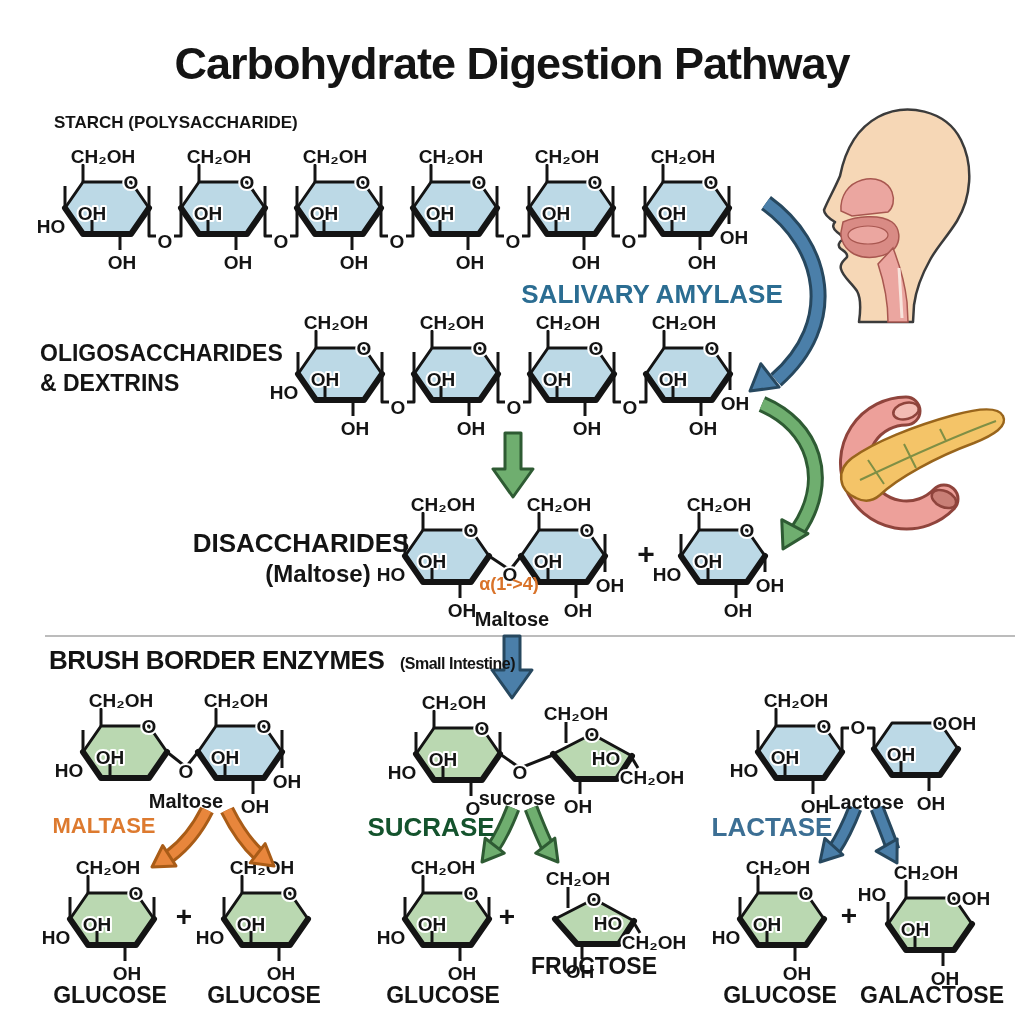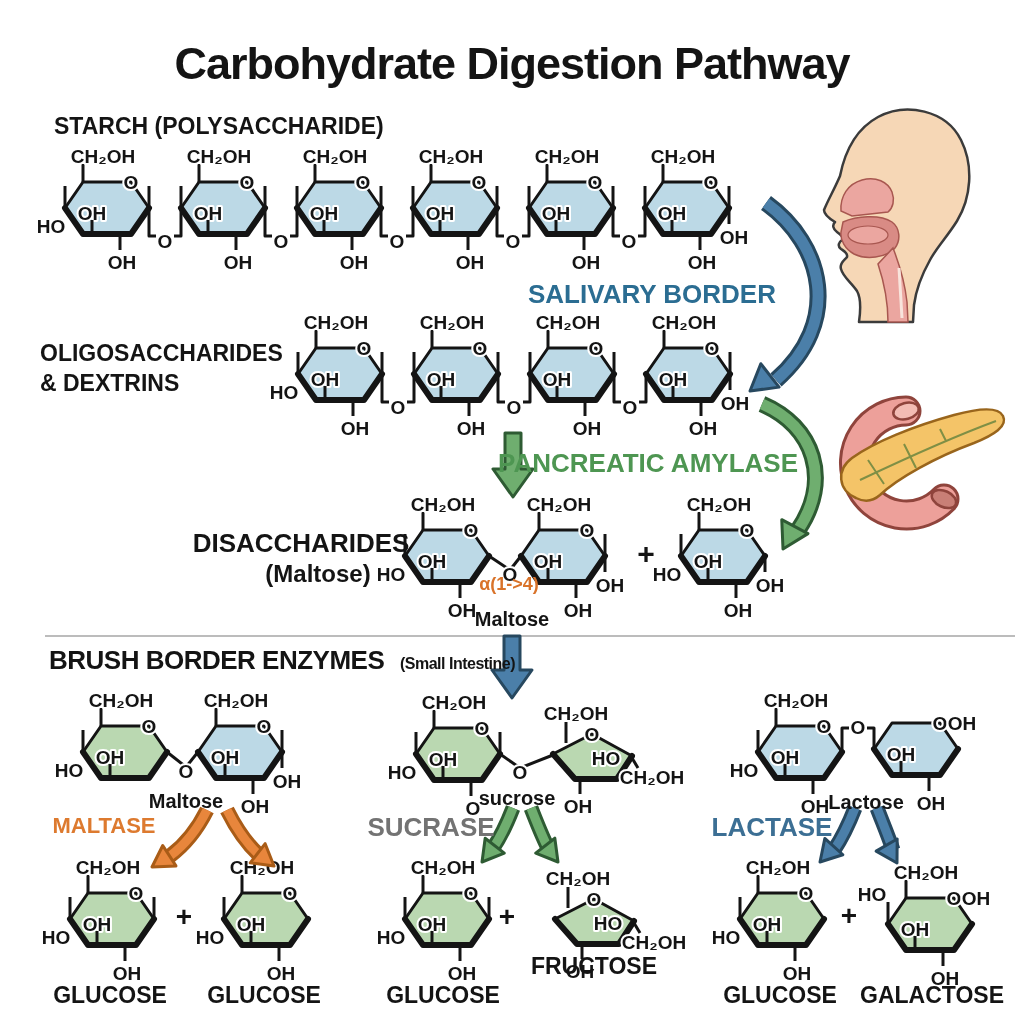--- a/index.html
+++ b/index.html
@@ -490,49 +490,48 @@
       <path d="M 856,498 C 838,490 836,470 852,458 C 874,442 914,426 954,415
                C 976,409 998,406 1003,416 C 1008,426 994,435 974,443
                C 936,457 898,478 880,495 C 872,502 864,502 856,498 Z" fill="#f4c468" stroke="#99651c" stroke-width="2.5" stroke-linejoin="round"></path>
       <path d="M 860,480 C 898,462 950,438 996,421 M 876,472 L 868,460
                M 876,472 L 884,484 M 910,456 L 904,444 M 910,456 L 916,468 M 946,441 L 940,429" fill="none" stroke="#7f8f45" stroke-width="2"></path>
     </g>
   </svg>
 
   <div class="lbl ctr" style="left:512px;top:38px;font-size:45px;letter-spacing:-1px">Carbohydrate Digestion Pathway</div>
 
-  <div class="lbl" style="left:54px;top:113px;font-size:23px">STARCH (POLYSACCHARIDE)</div>
+  <div class="lbl" style="left:54px;top:113px;font-size:17px">STARCH (POLYSACCHARIDE)</div>
 
   <div class="lbl" style="left:40px;top:338px;width:256px;font-size:23px;line-height:30px">
     <div>OLIGOSACCHARIDES</div>
     <div>&amp; DEXTRINS</div>
   </div>
 
-  <div class="lbl ctr" style="left: 652px; top: 280px; font-size: 26px; color: rgb(43, 109, 146);">SALIVARY BORDER</div>
-
-  <div class="lbl ctr" style="left: 648px; top: 449px; font-size: 26px; color: rgb(78, 150, 82);">PANCREATIC AMYLASE</div>
+  <div class="lbl ctr" style="left: 652px; top: 280px; font-size: 26px; color: rgb(43, 109, 146);">SALIVARY AMYLASE</div>
+
 
   <div class="lbl ctr" style="left:301px;top:529px;font-size:26px">DISACCHARIDES</div>
   <div class="lbl ctr" style="left:318px;top:560px;font-size:24px">(Maltose)</div>
 
   <div class="lbl ctr" style="left: 509px; top: 574px; font-size: 18px; color: rgb(217, 115, 42);">α(1-&gt;4)</div>
   <div class="lbl ctr" style="left:512px;top:608px;font-size:20px">Maltose</div>
   <div class="lbl ctrxy" style="left:646px;top:554px;font-size:30px">+</div>
 
   <div class="lbl" style="left:49px;top:646px;font-size:26px;letter-spacing:-0.5px">
     <span>BRUSH BORDER ENZYMES</span>
     <span style="font-size:16px;margin-left:9px">(Small Intestine)</span>
   </div>
 
   <div class="lbl ctr" style="left:186px;top:790px;font-size:20px">Maltose</div>
   <div class="lbl ctr" style="left:517px;top:787px;font-size:20px">sucrose</div>
   <div class="lbl ctr" style="left:866px;top:791px;font-size:20px">Lactose</div>
 
   <div class="lbl ctr" style="left: 104px; top: 813px; font-size: 22px; color: rgb(221, 122, 47);">MALTASE</div>
-  <div class="lbl ctr" style="left: 431px; top: 813px; font-size: 26px; color: #737373;">SUCRASE</div>
+  <div class="lbl ctr" style="left: 431px; top: 813px; font-size: 26px; color: #14532d;">SUCRASE</div>
   <div class="lbl ctr" style="left: 772px; top: 813px; font-size: 26px; color: rgb(60, 111, 148);">LACTASE</div>
 
   <div class="lbl ctrxy" style="left:184px;top:917px;font-size:28px">+</div>
   <div class="lbl ctrxy" style="left:507px;top:917px;font-size:28px">+</div>
   <div class="lbl ctrxy" style="left:849px;top:916px;font-size:28px">+</div>
 
   <div class="lbl ctr" style="left:110px;top:982px;font-size:23px">GLUCOSE</div>
   <div class="lbl ctr" style="left:264px;top:982px;font-size:23px">GLUCOSE</div>
   <div class="lbl ctr" style="left:443px;top:982px;font-size:23px">GLUCOSE</div>
   <div class="lbl ctr" style="left:594px;top:953px;font-size:23px">FRUCTOSE</div>

